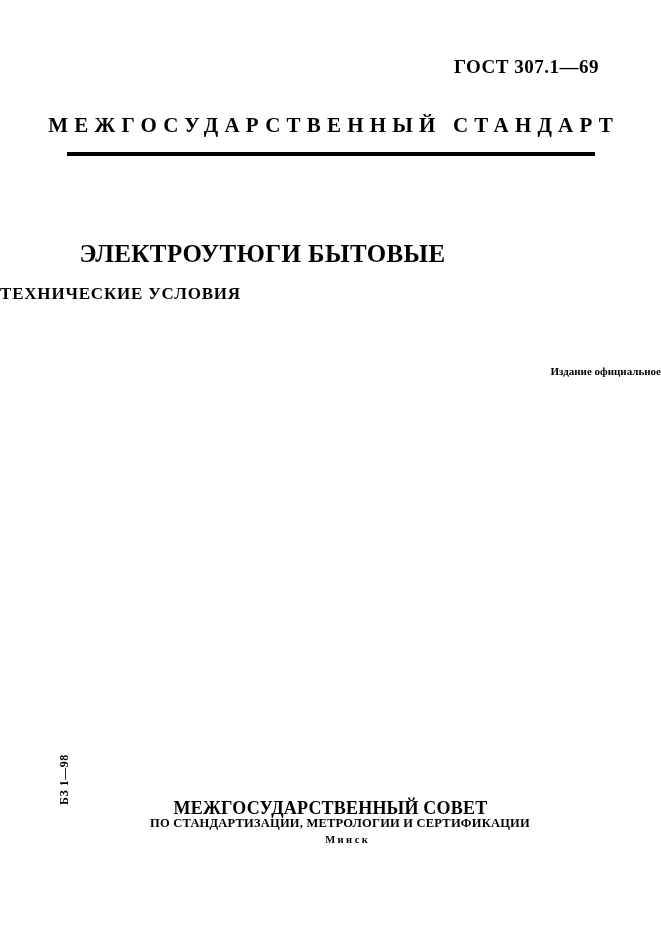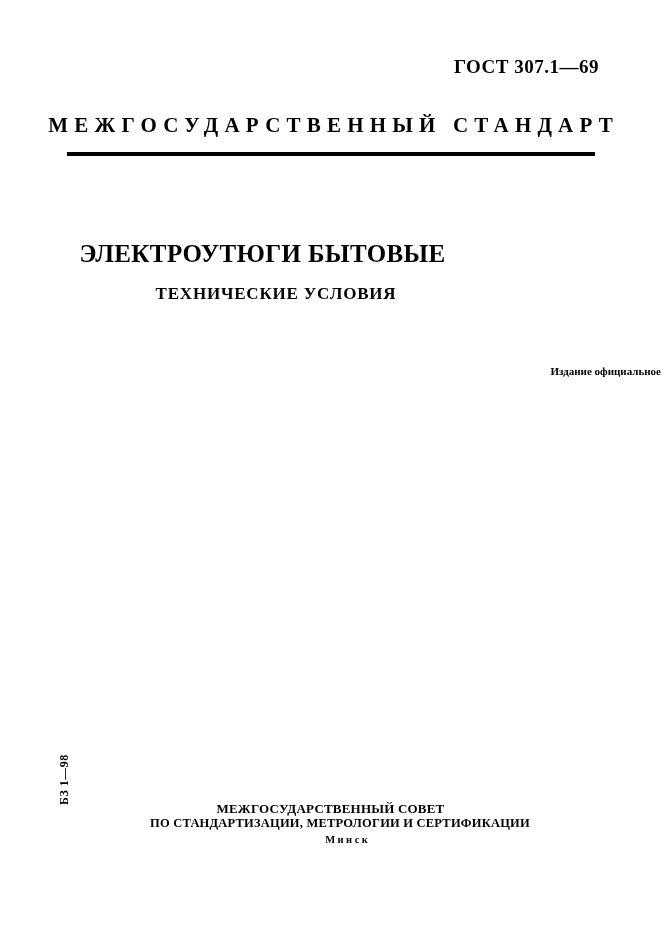--- a/index.html
+++ b/index.html
@@ -59,21 +59,20 @@
     font-size: 25px;
     font-weight: bold;
     letter-spacing: 0.4px;
     margin-top: 8px;
   }
   .title-sub {
     position: absolute;
     top: 284px;
     left: 0;
     width: 552px;
-    text-align: center;
     font-family: "Liberation Serif", serif;
     font-size: 17px;
     font-weight: bold;
     letter-spacing: 0.8px;
   }
   .edition {
     position: absolute;
     top: 365px;
     left: 0;
     width: 661px;
@@ -99,21 +98,21 @@
   .footer {
     position: absolute;
     left: 0;
     top: 801px;
     width: 661px;
     text-align: center;
     font-family: "Liberation Serif", serif;
     font-weight: bold;
   }
   .footer-line1 {
-    font-size: 13px;
+    font-size: 18px;
     letter-spacing: 0.2px;
     line-height: 15px;
   }
   .footer-line2 {
     font-size: 12.5px;
     letter-spacing: 0.2px;
     line-height: 15px;
     margin-left: 19px;
   }
   .footer-city {

